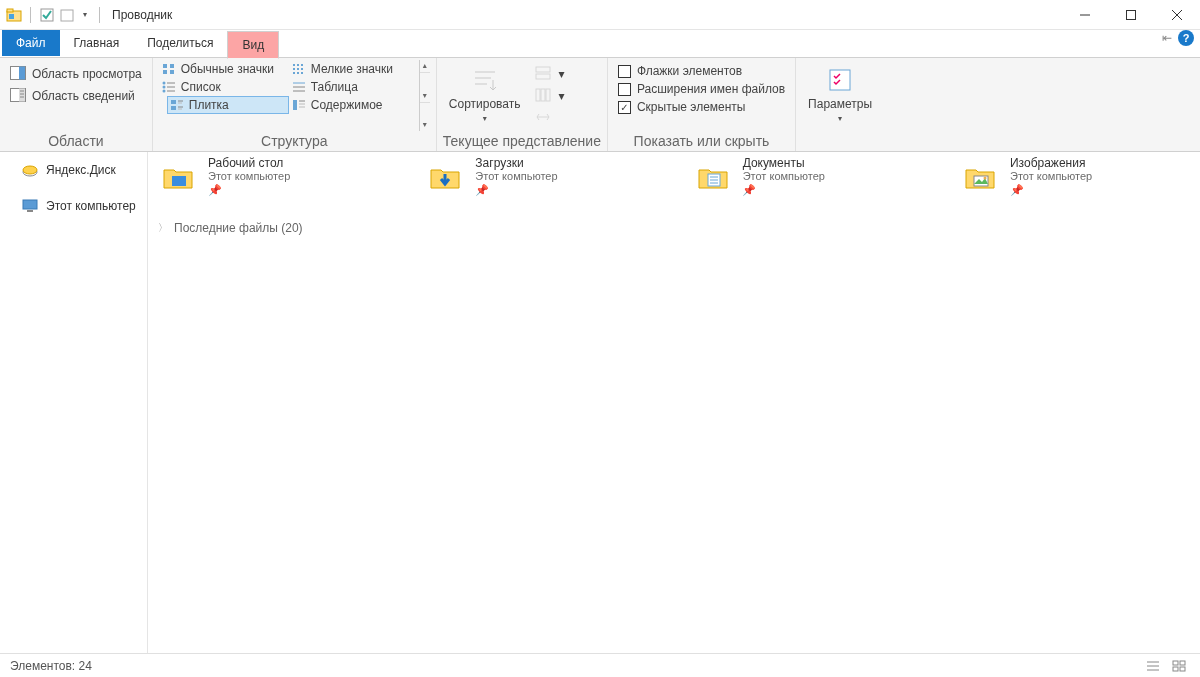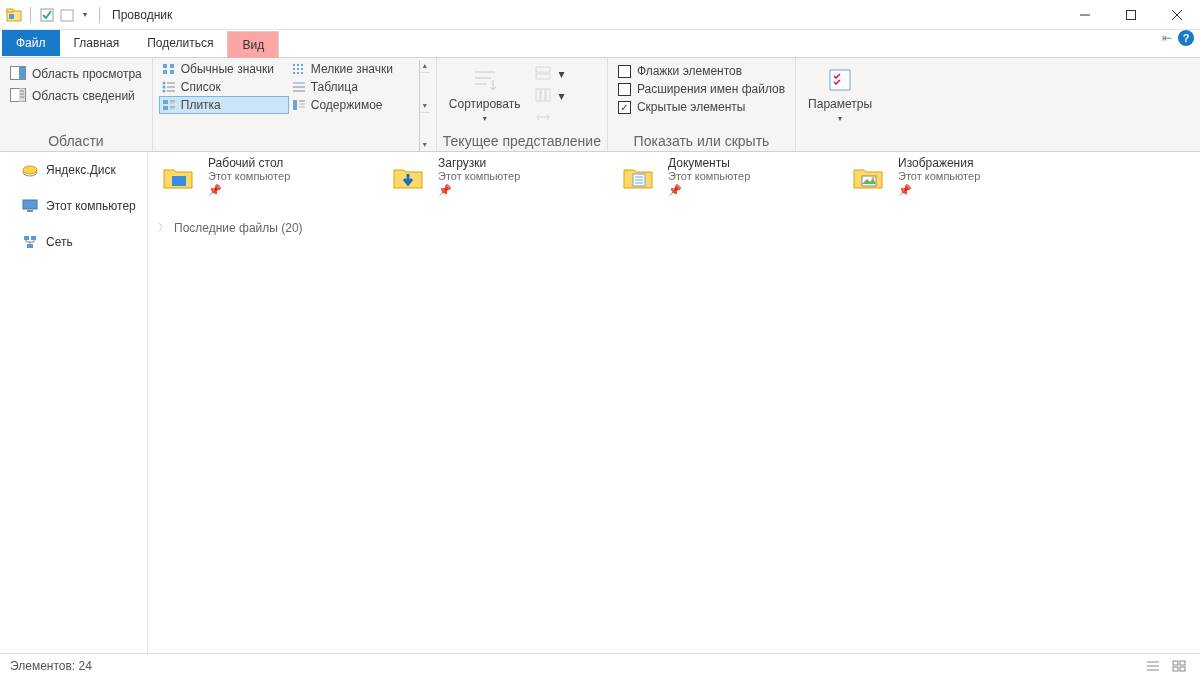--- a/index.html
+++ b/index.html
@@ -23,35 +23,35 @@
 .group-body { flex:1; display:flex; }
 .group-label { text-align:center; color:#666; font-size:14px; padding:2px 0;}
 .big-btn { display:flex; flex-direction:column; align-items:center; justify-content:flex-start; padding:4px 6px; min-width:60px; cursor:default;}
 .big-btn .icon-large { width:32px; height:32px; display:flex; align-items:center; justify-content:center; margin-bottom:2px;}
 .big-btn .label { text-align:center; line-height:13px; color:#444;}
 .big-btn .arrow { font-size:8px; color:#555;}
 .small-btn { display:flex; align-items:flex-end; gap:6px; padding:3px 4px; cursor:default; color:#444;}
 .col { display:flex; flex-direction:column; justify-content:flex-start; padding-top:2px;}
 .icon-box { width:16px; height:16px; display:flex; align-items:center; justify-content:center; flex-shrink:0;}
 .layout-row { display:flex; align-items:center; gap:4px; padding:1px 2px; cursor:default; color:#444; white-space:nowrap;}
-.layout-row.selected { background:#cde6f7; border:1px solid #7ab6e8; padding:0 1px;}
+.layout-row.selected { background:#cde6f7; border:1px solid #7ab6e8; padding:0 1px;margin-left:8px;}
 .layout-grid { display:flex; gap:0; }
 .layout-col { display:flex; flex-direction:column; width:130px;}
 .spin-btns { display:flex; flex-direction:column; border-left:1px solid #ccc; justify-content:space-between;}
 .spin-btns span{ display:block; padding:2px 3px; font-size:8px; color:#666; line-height:1; border-bottom:1px solid #ddd;}
 .spin-btns span:last-child{border-bottom:none;}
 .checkbox-row { display:flex; align-items:flex-end; gap:6px; padding:2px 4px; color:#444; cursor:default; white-space:nowrap;}
 .chk { width:13px; height:13px; border:1px solid #333; display:flex; align-items:center; justify-content:center; font-size:10px; background:#fff;}
 .disabled { color:#a0a0a0; }
 .disabled .icon-large svg, .disabled svg { opacity:.4;}
 .body { flex:1; display:flex; overflow:hidden;}
 .nav { width:148px; border-right:1px solid #e5e5e5; padding:6px 0;}
 .nav-item { display:flex; align-items:center; gap:8px; padding:4px 8px 4px 22px; color:#333; cursor:default;}
 .content { flex:1; padding:4px 10px; overflow:auto;}
-.tile-row { display:flex; flex-wrap:wrap; margin-bottom:18px;}
+.tile-row { display:flex; flex-wrap:wrap; margin-bottom:18px;justify-content:space-between;}
 .tile { display:flex; gap:10px; align-items:flex-start; width:230px;}
 .tile-icon { width:40px; height:40px; display:flex; align-items:center; justify-content:center; position:relative;}
 .tile-text .t-name { color:#333; }
 .tile-text .t-sub { color:#6b6b6b; font-size:11px;}
 .pin { color:#a0a0a0; font-size:11px; margin-top:2px; display:inline-block;}
 .section-header { display:flex; align-items:center; gap:6px; color:#666; padding:6px 0; font-size:13px;}
 .section-header .chev { font-size:10px; color:#888;}
 .statusbar { height:24px; border-top:1px solid #e0e0e0; display:flex; align-items:center; padding:0 10px; color:#555; font-size:11px; background:#fff;}
 .statusbar .views { margin-left:auto; display:flex; gap:4px;}
 .view-toggle { width:22px; height:18px; display:flex; align-items:center; justify-content:center; border:1px solid transparent;}
@@ -228,20 +228,21 @@
               <span>Содержимое</span>
             </div>
         </div>
         <div class="spin-btns">
             <span>▴</span>
             <span>▾</span>
             <span>▾</span>
           </div>
       </div>
     </div>
+    <div class="group-label">Структура</div>
   </div>
 
   <div class="group">
     <div class="group-body">
       <div class="big-btn disabled">
         <span class="icon-large">
             <svg width="28" height="28">
               <line x1="4" y1="6" x2="24" y2="6" stroke="#888"></line>
               <line x1="4" y1="12" x2="20" y2="12" stroke="#888"></line>
               <line x1="4" y1="18" x2="16" y2="18" stroke="#888"></line>
@@ -333,31 +334,20 @@
     <div class="nav-item">
       <span class="icon-box">
           <svg width="16" height="16">
             <rect x="1" y="2" width="14" height="9" fill="#5b9bd5" stroke="#3a7ab5"></rect>
             <rect x="5" y="12" width="6" height="2" fill="#888"></rect>
           </svg>
         </span>
       <span>Этот компьютер</span>
     </div>
     <div style="height:12px;"></div>
-    <div class="nav-item">
-      <span class="icon-box">
-          <svg width="16" height="16">
-            <rect x="2" y="2" width="5" height="4" fill="#5b9bd5"></rect>
-            <rect x="9" y="2" width="5" height="4" fill="#5b9bd5"></rect>
-            <rect x="5" y="10" width="6" height="4" fill="#5b9bd5"></rect>
-            <path d="M4 6 L4 8 L12 8 L12 6 M8 8 L8 10" stroke="#888" fill="none"></path>
-          </svg>
-        </span>
-      <span>Сеть</span>
-    </div>
   </div>
 
   <div class="content">
     <div class="tile-row">
       <div class="tile">
         <span class="tile-icon">
           <svg class="folder-svg">
               <path d="M2 8 L2 26 L30 26 L30 10 L14 10 L12 8 Z" fill="#ffd86b" stroke="#d9a400"></path>
               <rect x="10" y="14" width="14" height="10" fill="#3a8dde"></rect>
             </svg>

